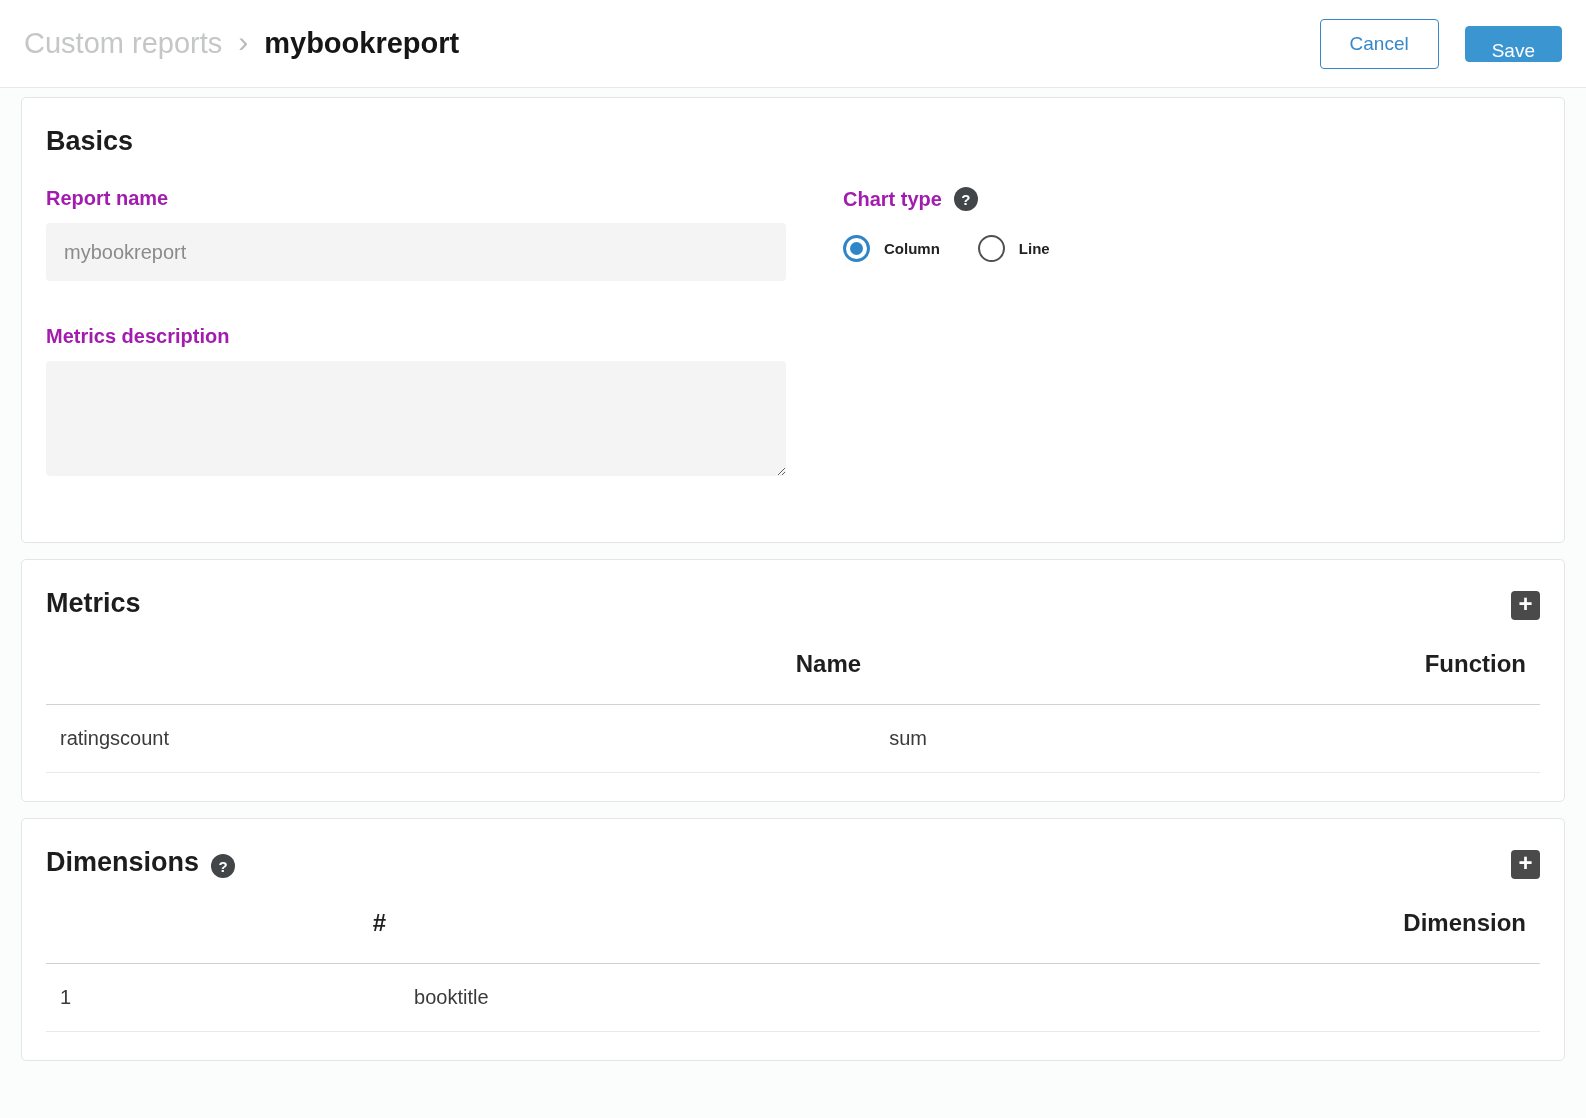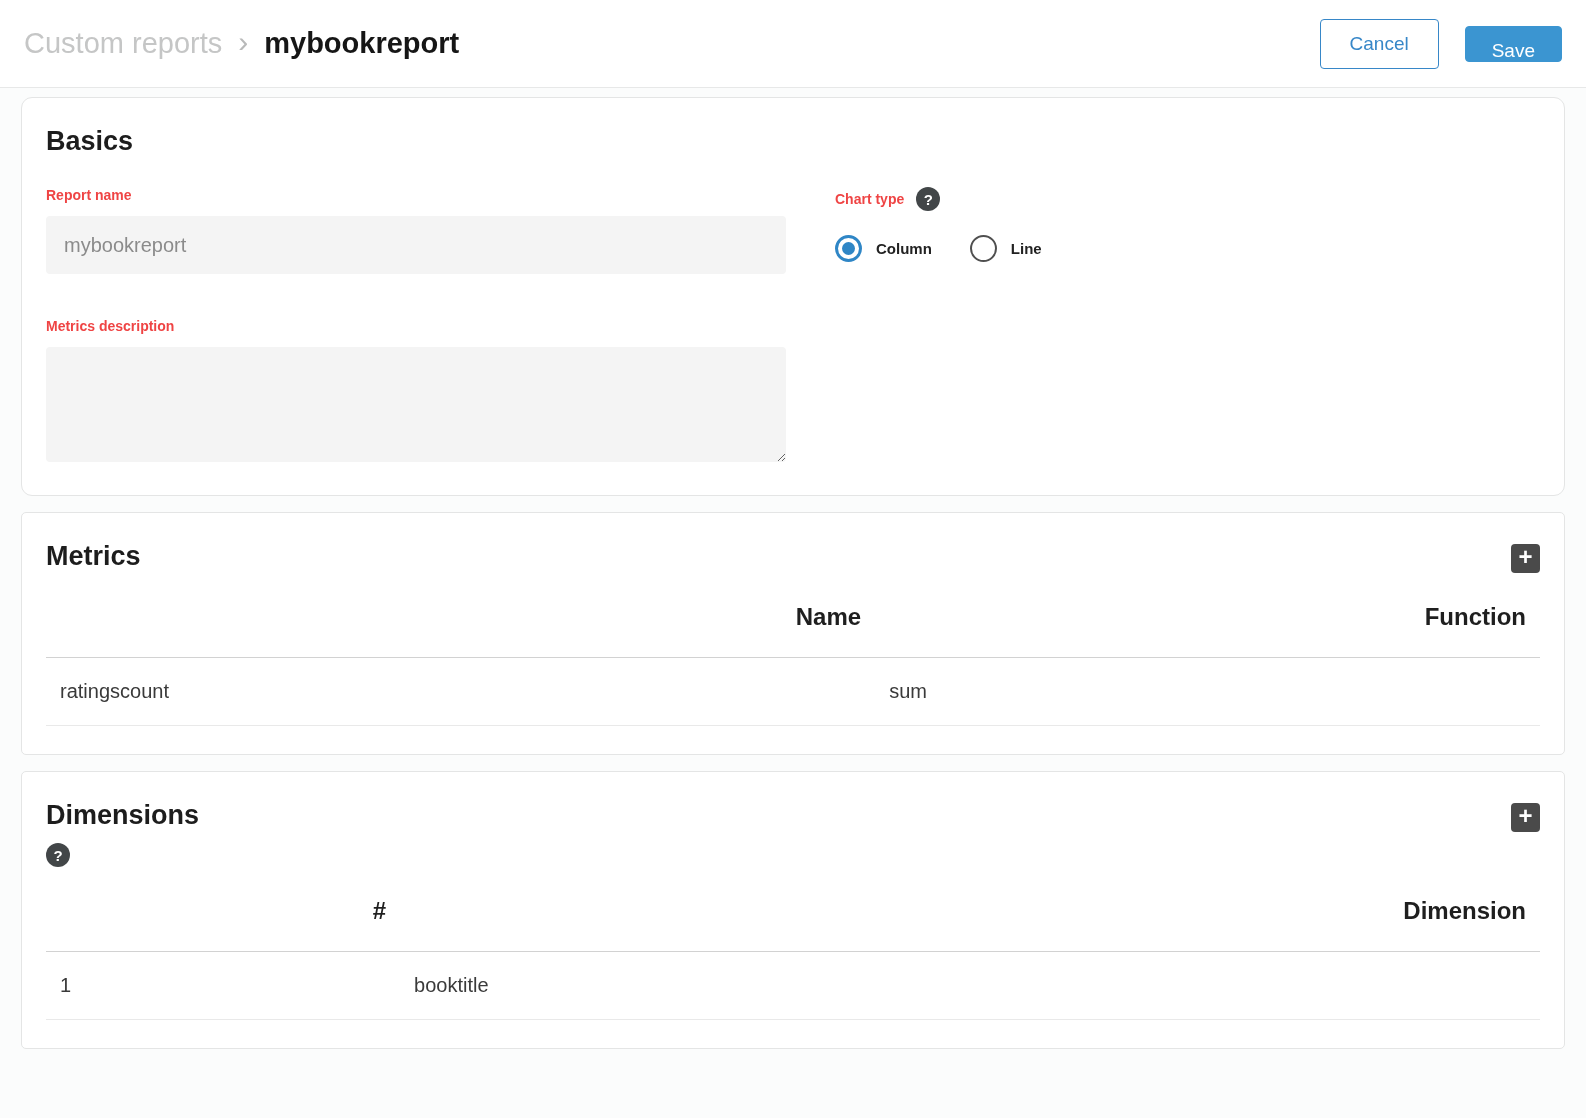--- a/index.html
+++ b/index.html
@@ -1,15 +1,15 @@
 <!DOCTYPE html>
 <html><head>
 <meta charset="utf-8">
 <style>
-  * { box-sizing: border-box; }
+  * { box-sizing: border-box; gap: 8px; }
   html, body {
     margin: 0;
     padding: 0;
     background: #fbfcfc;
     font-family: "Liberation Sans", "DejaVu Sans", sans-serif;
     color: #1d1d1d;
     width: 1586px;
   }
 
   
@@ -79,29 +79,29 @@
     margin-bottom: 16px;
   }
   .card-title {
     font-size: 27px;
     font-weight: 700;
     color: #1d1d1d;
     margin: 0;
   }
 
   
-  .basics-card { padding: 28px 24px 29px; border-radius: 11px; }
+  .basics-card { padding: 28px 24px 62px; }
   .basics-grid { display: flex; margin-top: 30px; }
   .basics-left { width: 740px; flex: none; }
   .basics-right { margin-left: 49px; flex: 1; }
   .field-label {
     display: block;
-    font-size: 14px;
-    font-weight: 700;
-    color: #ef4444;
+    font-size: 20px;
+    font-weight: 700;
+    color: #a21caf;
     margin-bottom: 13px;
   }
   .text-input {
     width: 100%;
     height: 58px;
     background: #f4f4f4;
     border: none;
     border-radius: 4px;
     padding: 0 18px;
     font-family: inherit;
@@ -182,23 +182,22 @@
   
   .table-card { padding: 0 0 28px; }
   .table-card-header {
     display: flex;
     align-items: flex-start;
     justify-content: space-between;
     padding: 28px 24px 18px;
   }
   .title-with-help {
     display: flex;
-    align-items: flex-start;
+    align-items: flex-end;
     gap: 12px;
-    flex-direction: column;
   }
   .add-btn {
     width: 29px;
     height: 29px;
     border-radius: 4px;
     background: #4a4a4a;
     border: none;
     color: #ffffff;
     font-size: 24px;
     font-weight: 700;

